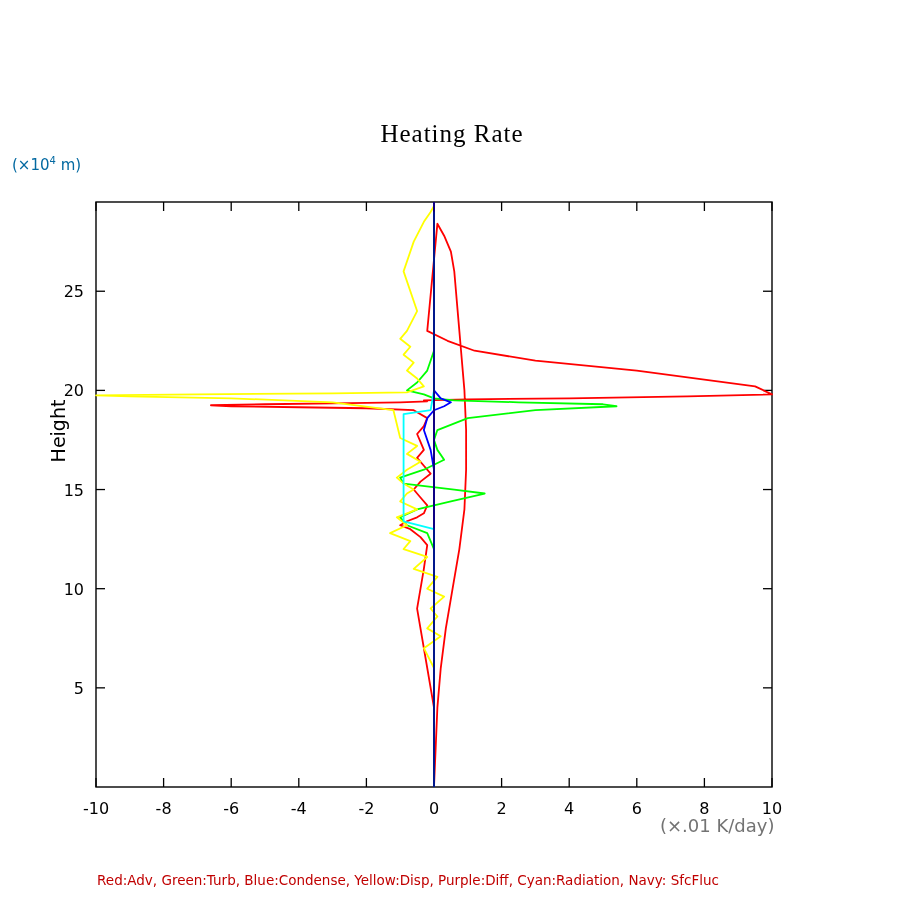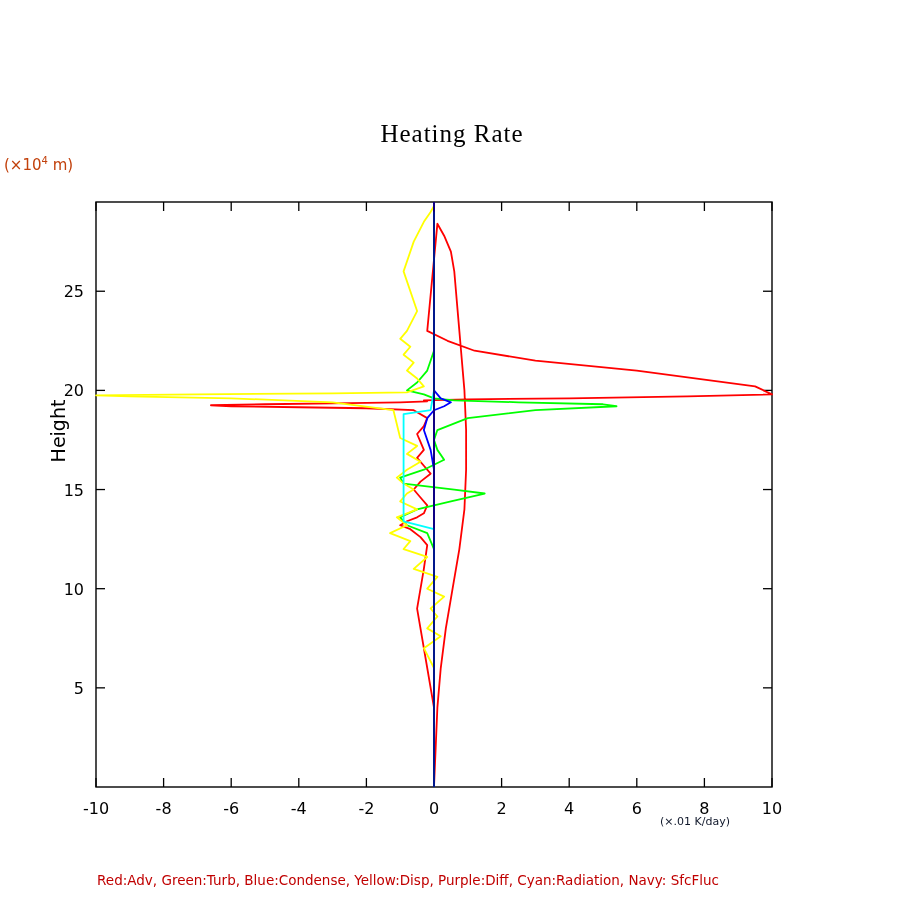--- a/index.html
+++ b/index.html
@@ -21,34 +21,34 @@
     top: 120px;
     width: 904px;
     text-align: center;
     font-size: 25px;
     color: #000000;
     letter-spacing: 1px;
     font-family: Liberation Serif, serif;
   }
   #unit-top {
     position: absolute;
-    left: 4px;
+    left: 12px;
     top: 155px;
     font-size: 15px;
-    color: #c2410c;
+    color: #0369a1;
   }
   #unit-top sup {
     font-size: 10px;
   }
   #xlabel {
     position: absolute;
     left: 660px;
     top: 815px;
-    font-size: 11px;
-    color: #0f172a;
+    font-size: 18px;
+    color: #737373;
   }
   #ylabel {
     position: absolute;
     left: -2px;
     top: 420px;
     width: 120px;
     text-align: center;
     font-size: 19px;
     color: #000000;
     transform: rotate(-90deg);

